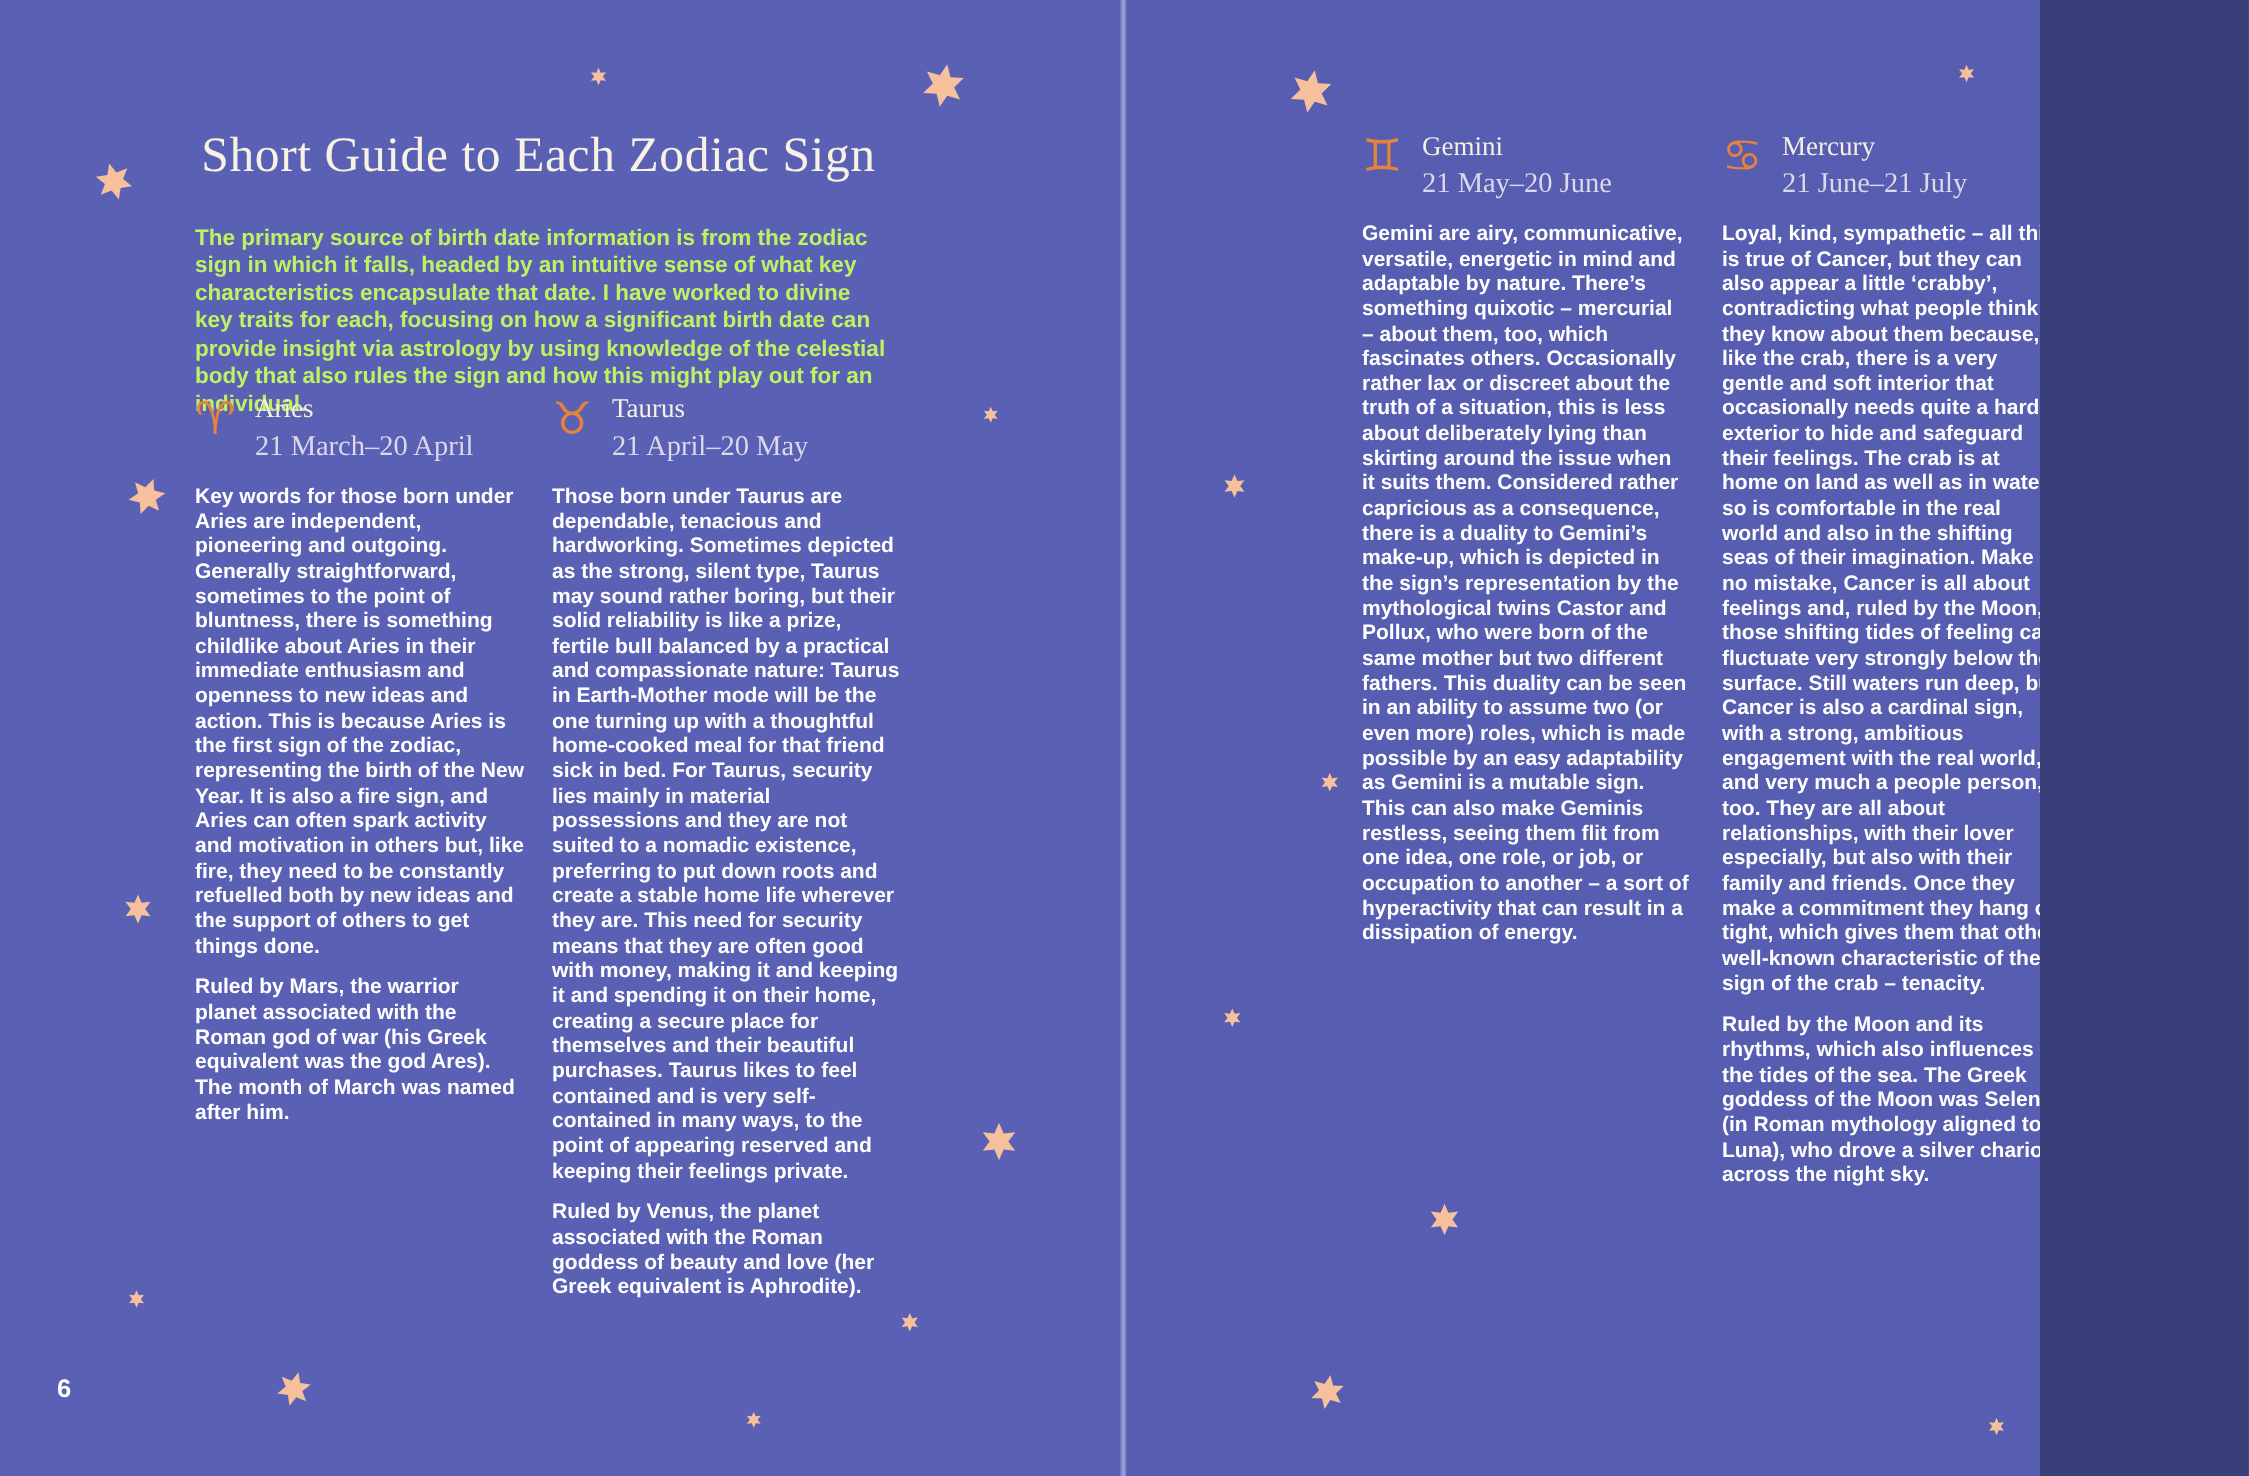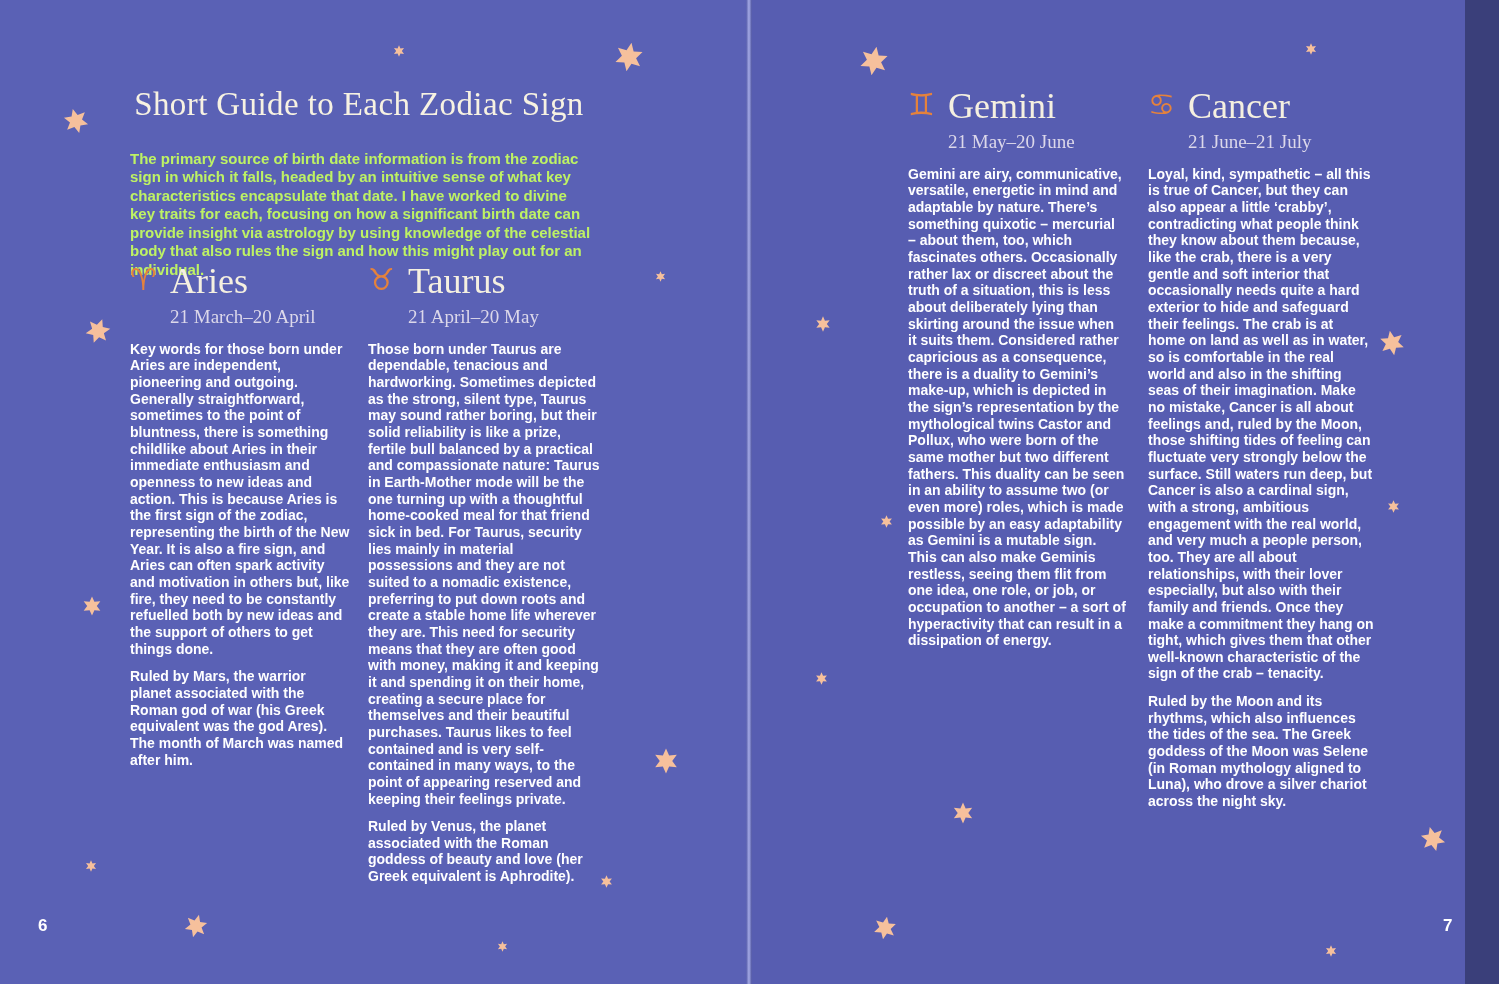--- a/index.html
+++ b/index.html
@@ -1,17 +1,17 @@
 <!DOCTYPE html>
 <html><head>
 <meta charset="utf-8">
 <style>
   html,body { margin:0; padding:0; background:#3a3f7a; }
   .spread {
-    position:relative; width:1465px; height:984px;
+    position:relative; width:1360px; height:984px;
     background:#5a61b5; overflow:hidden;
     font-family:"Liberation Sans", sans-serif;
   }
   .page-right-bg { position:absolute; left:750px; top:0; width:749px; height:984px; background:#575db1; }
   .gutter {
     position:absolute; left:746px; top:0; width:6px; height:984px;
     background:linear-gradient(to right, rgba(25,28,70,0.10), #9aa0dd 42%, #9aa0dd 55%, rgba(25,28,70,0.16));
   }
   .page-title {
     position:absolute; left:128px; top:86px; width:462px; margin:0;
@@ -27,21 +27,21 @@
   .col-taurus { left:368px; top:263px; width:234px; }
   .col-gemini { left:908px; top:88px;  width:218px; }
   .col-cancer { left:1148px; top:88px; width:226px; }
   .sign-header { display:flex; align-items:flex-start; }
   .sign-symbol {
     font-family:"DejaVu Sans", sans-serif; font-size:30px; line-height:1;
     color:#e5823c; width:40px; flex:none; padding-top:2px;
   }
   .sign-name {
     font-family:"Liberation Serif", serif; font-weight:400;
-    font-size:36px; line-height:1.05; color:#f5f0e0; margin:0;
+    font-size:18px; line-height:1.05; color:#f5f0e0; margin:0;
   }
   .sign-dates {
     font-family:"Liberation Serif", serif; font-size:19px;
     color:#dcd8ea; margin-top:5px;
   }
   .sign-body { margin-top:13px; }
   .sign-body p {
     font-size:14px; line-height:1.19; font-weight:bold; color:#ffffff;
     margin:0 0 11px 0;
   }
@@ -99,21 +99,21 @@
     </div>
     <div class="sign-body">
       <p>Gemini are airy, communicative, versatile, energetic in mind and adaptable by nature. There’s something quixotic – mercurial – about them, too, which fascinates others. Occasionally rather lax or discreet about the truth of a situation, this is less about deliberately lying than skirting around the issue when it suits them. Considered rather capricious as a consequence, there is a duality to Gemini’s make-up, which is depicted in the sign’s representation by the mythological twins Castor and Pollux, who were born of the same mother but two different fathers. This duality can be seen in an ability to assume two (or even more) roles, which is made possible by an easy adaptability as Gemini is a mutable sign. This can also make Geminis restless, seeing them flit from one idea, one role, or job, or occupation to another – a sort of hyperactivity that can result in a dissipation of energy.</p>
     </div>
   </section>
 
   <section class="sign-col col-cancer">
     <div class="sign-header">
       <span class="sign-symbol">♋</span>
       <div>
-        <h2 class="sign-name">Cancer</h2>
+        <h2 class="sign-name">Mercury</h2>
         <div class="sign-dates">21 June–21 July</div>
       </div>
     </div>
     <div class="sign-body">
       <p>Loyal, kind, sympathetic – all this is true of Cancer, but they can also appear a little ‘crabby’, contradicting what people think they know about them because, like the crab, there is a very gentle and soft interior that occasionally needs quite a hard exterior to hide and safeguard their feelings. The crab is at home on land as well as in water, so is comfortable in the real world and also in the shifting seas of their imagination. Make no mistake, Cancer is all about feelings and, ruled by the Moon, those shifting tides of feeling can fluctuate very strongly below the surface. Still waters run deep, but Cancer is also a cardinal sign, with a strong, ambitious engagement with the real world, and very much a people person, too. They are all about relationships, with their lover especially, but also with their family and friends. Once they make a commitment they hang on tight, which gives them that other well-known characteristic of the sign of the crab – tenacity.</p>
       <p>Ruled by the Moon and its rhythms, which also influences the tides of the sea. The Greek goddess of the Moon was Selene (in Roman mythology aligned to Luna), who drove a silver chariot across the night sky.</p>
     </div>
   </section>
 
   <div class="page-num page-num-left">6</div>

